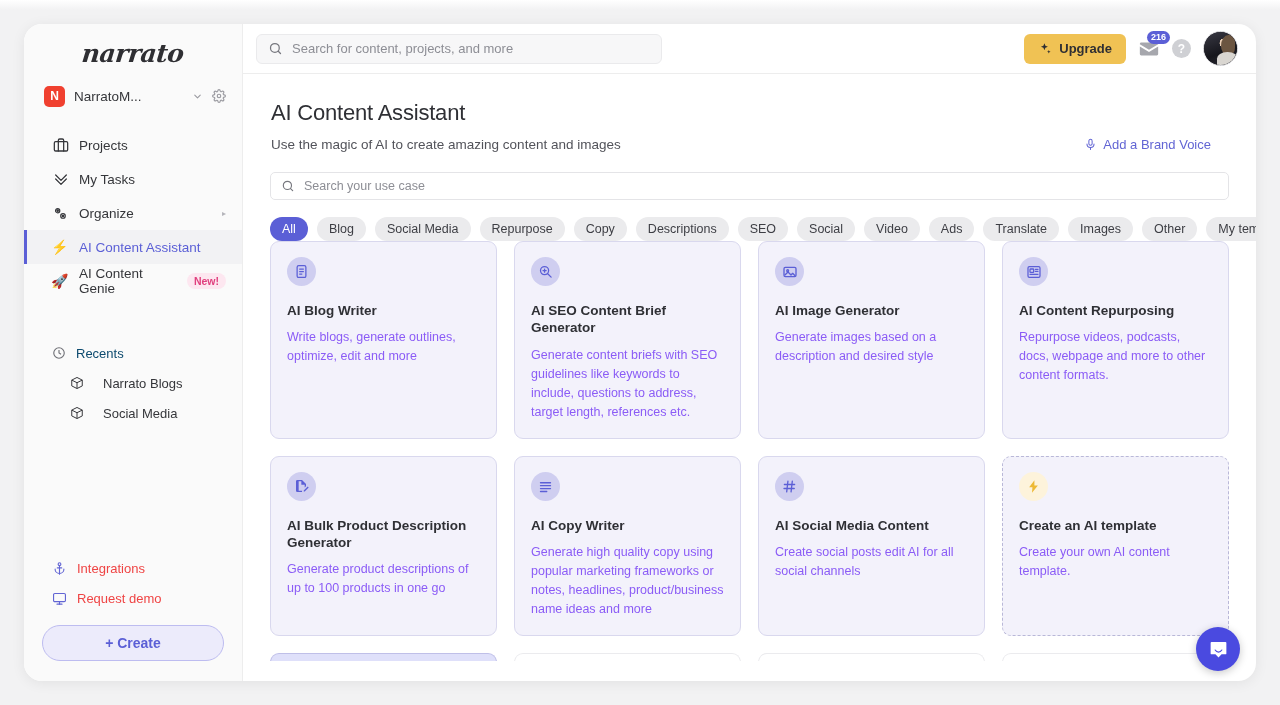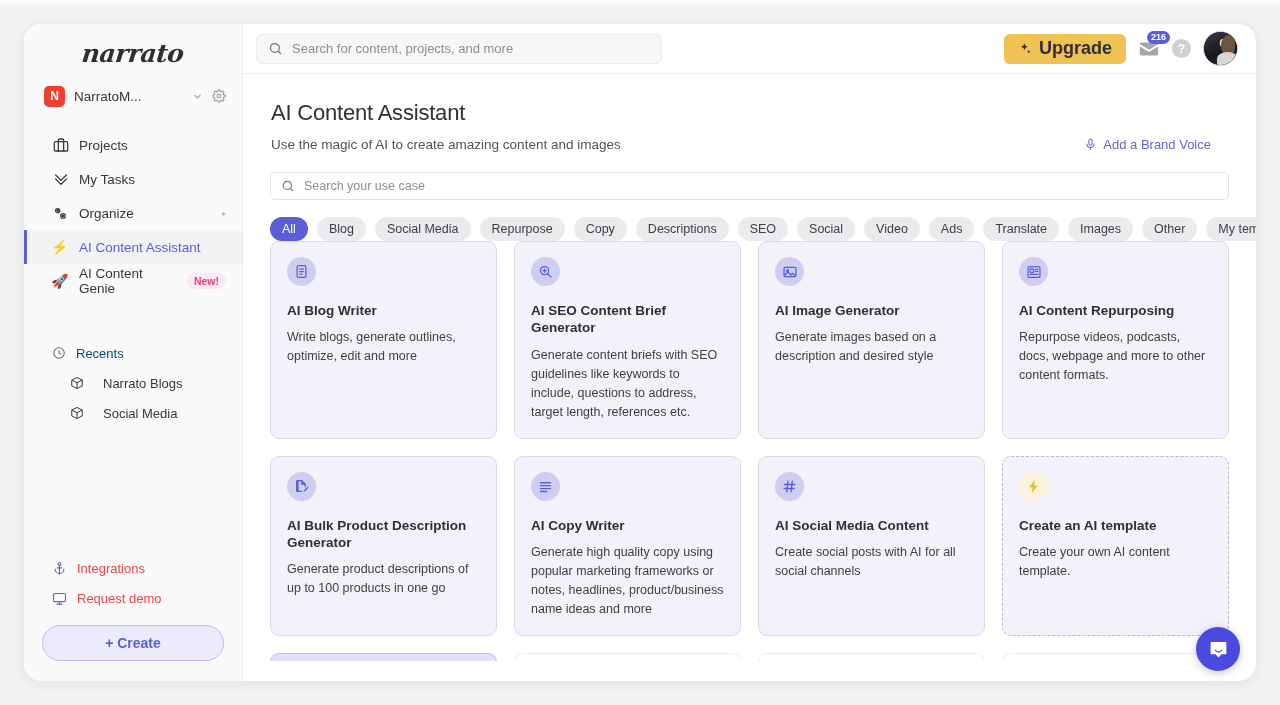--- a/index.html
+++ b/index.html
@@ -155,21 +155,21 @@
     border: none; background: transparent; outline: none;
     font-size: 13px; color: #3a3b40; width: 100%;
     font-family: "Liberation Sans", sans-serif;
   }
   .global-search input::placeholder { color: #8d8e95; }
   .top-right { margin-left: auto; display: flex; align-items: center; gap: 12px; padding-right: 6px;}
   .upgrade-btn {
     background: #f0c254; color: #2f2f33;
     border: none; border-radius: 6px;
     height: 30px; padding: 0 14px;
-    font-size: 18px; font-weight: 600;
+    font-size: 13px; font-weight: 600;
     display: flex; align-items: center; gap: 7px;
     cursor: pointer;
     font-family: "Liberation Sans", sans-serif;
   }
   .mail-wrap { position: relative; display: flex; cursor: pointer; }
   .mail-count {
     position: absolute; top: -7px; left: 9px;
     background: #5b5fd6; color: #fff;
     font-size: 9px; font-weight: 700;
     border-radius: 9px; padding: 1px 4px;
@@ -269,21 +269,21 @@
     background: #cfcef0;
     display: flex; align-items: center; justify-content: center;
     margin-bottom: 16px;
   }
   .card-ico.warm { background: #fdf3db; }
   .card-title {
     font-size: 13.5px; font-weight: 700; color: #2f3035;
     line-height: 1.28; margin-bottom: 9px;
   }
   .card-desc {
-    font-size: 12.5px; color: #404040; line-height: 1.52;
+    font-size: 12.5px; color: #8b5cf6; line-height: 1.52;
   }
 
   
   .row3 {
     display: grid; grid-template-columns: repeat(4, 1fr);
     gap: 17px; margin-top: 17px;
   }
   .card-sm {
     height: 50px;
     border-radius: 9px 9px 0 0;
@@ -617,21 +617,21 @@
           <div class="card">
             <div class="card-ico">
               <svg width="15" height="15" viewBox="0 0 24 24" fill="none" stroke="#5b5fd6" stroke-width="2.1" stroke-linecap="round">
                   <path d="M9.5 3.5 7.5 20.5"></path>
                   <path d="M16.5 3.5 14.5 20.5"></path>
                   <path d="M3.8 8.8h16.4"></path>
                   <path d="M3.2 15.2h16.4"></path>
                 </svg>
             </div>
             <div class="card-title">AI Social Media Content</div>
-            <div class="card-desc">Create social posts with AI for all social channels</div>
+            <div class="card-desc">Create social posts edit AI for all social channels</div>
           </div>
 
           <div class="card dashed">
             <div class="card-ico warm">
               <svg width="15" height="15" viewBox="0 0 24 24" fill="#edb934">
                   <path d="M13.5 2 5 13.2h5.3L9.6 22 19 10.4h-5.6z"></path>
                 </svg>
             </div>
             <div class="card-title">Create an AI template</div>
             <div class="card-desc">Create your own AI content template.</div>

